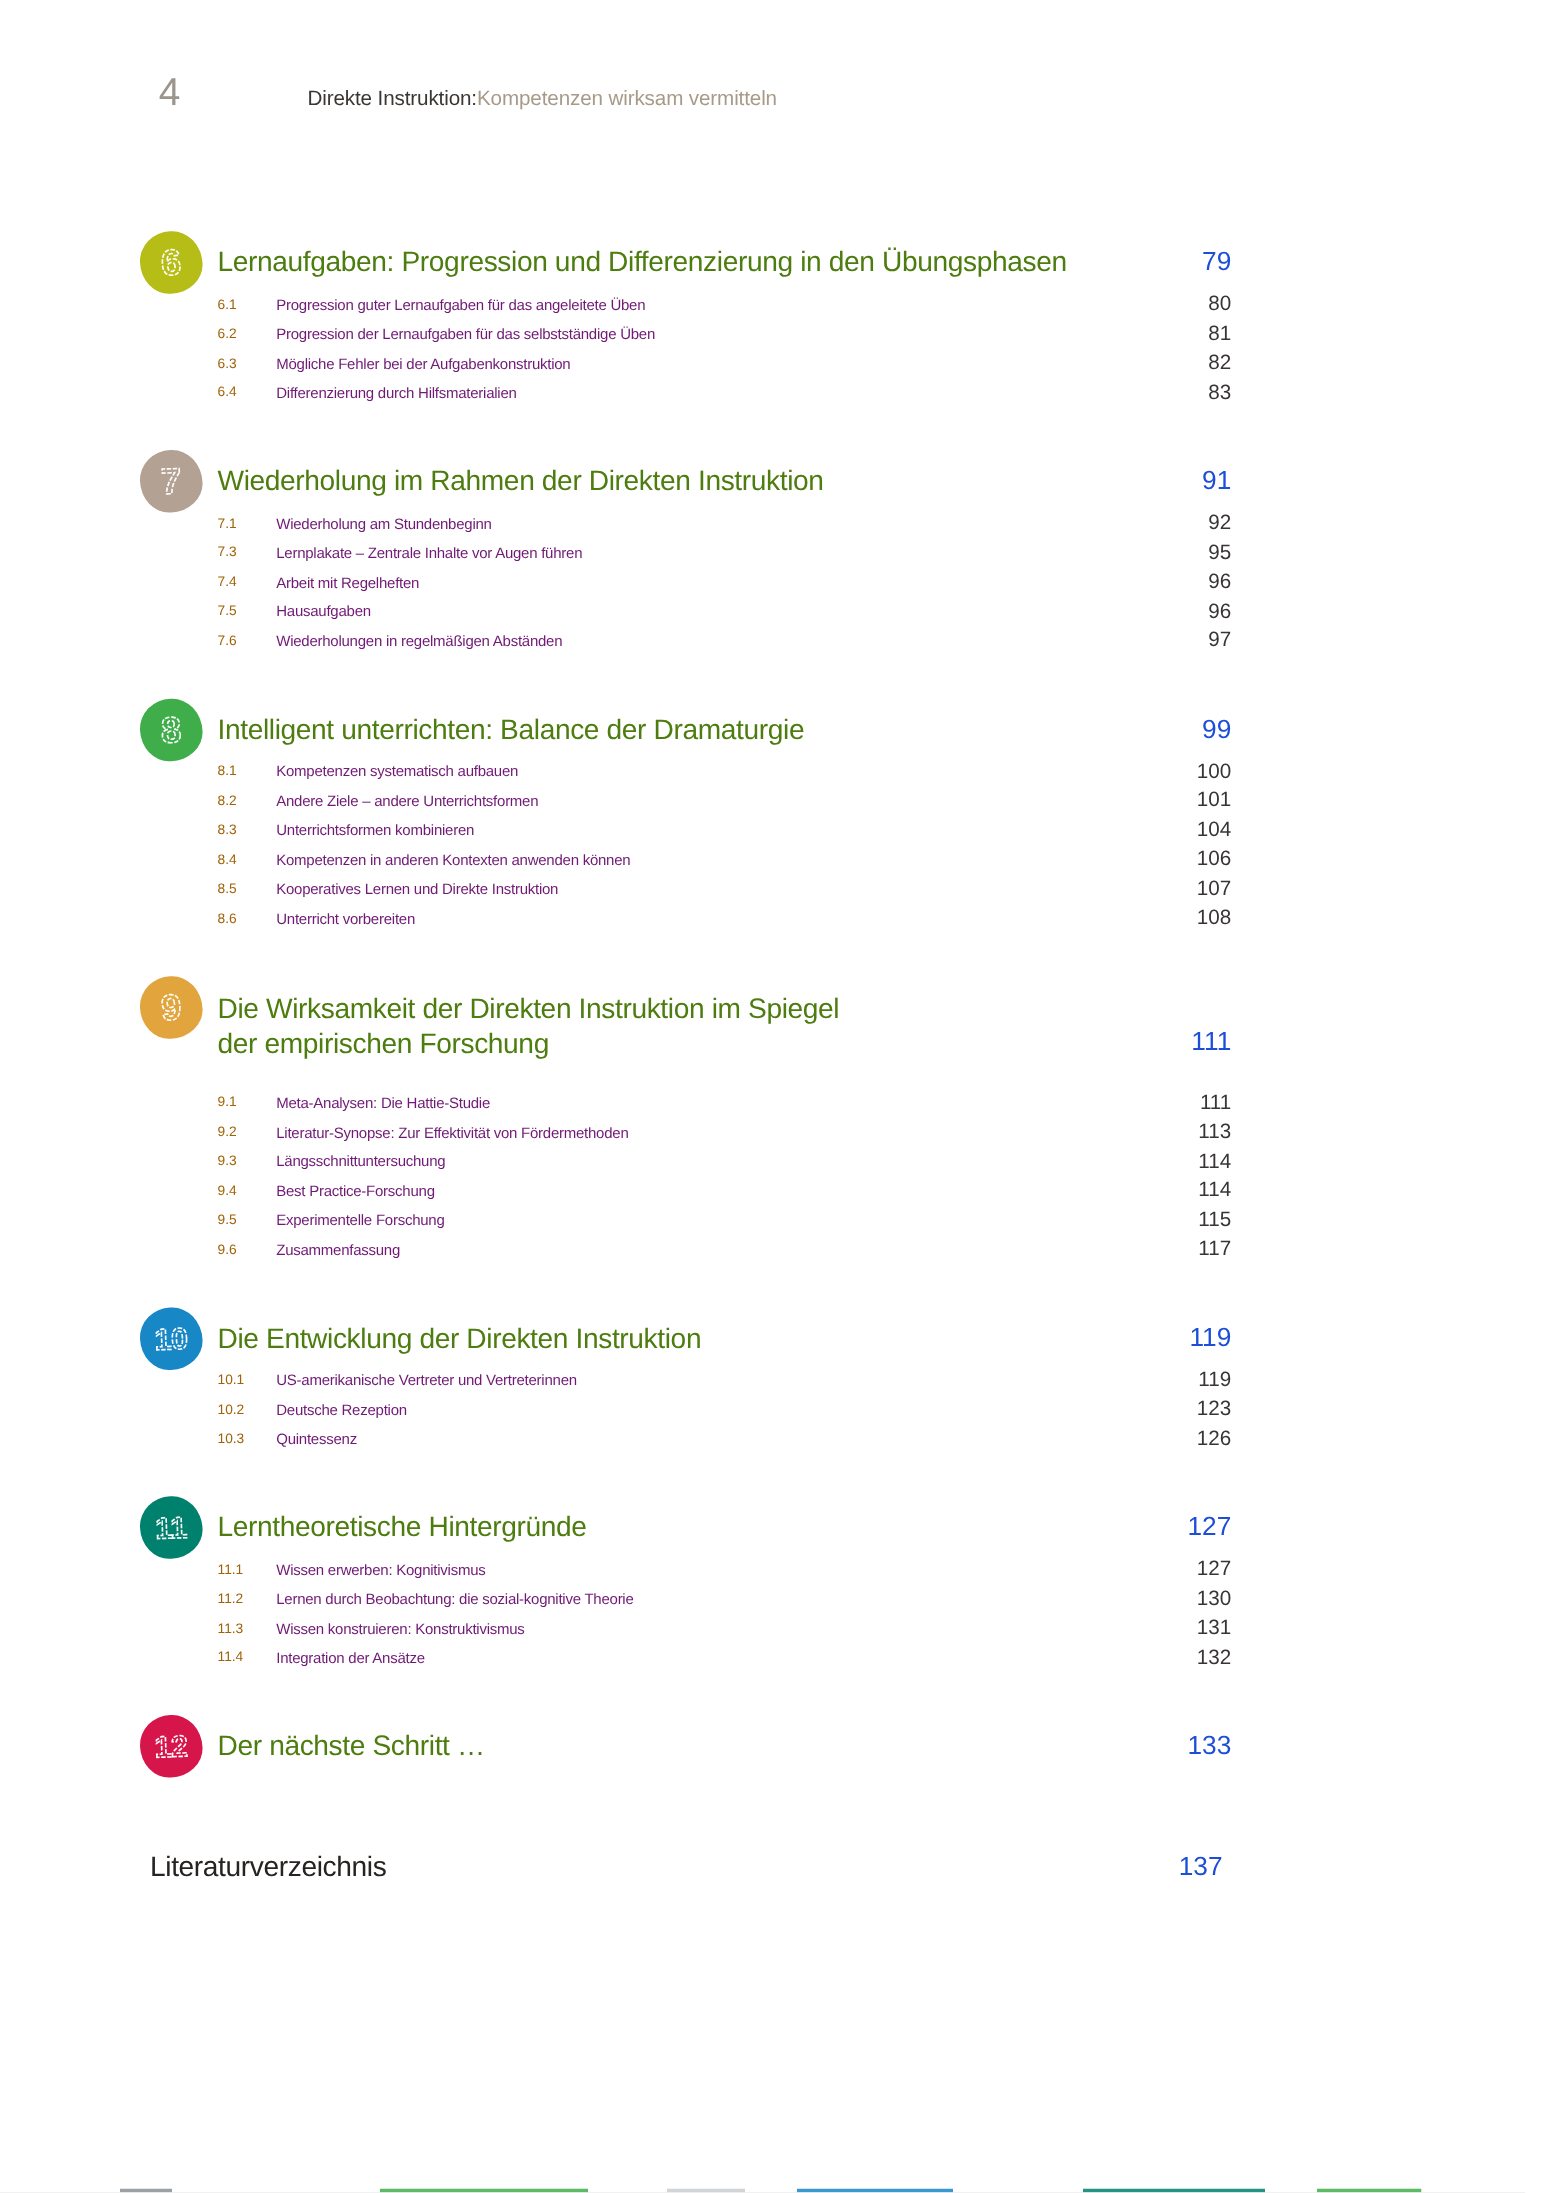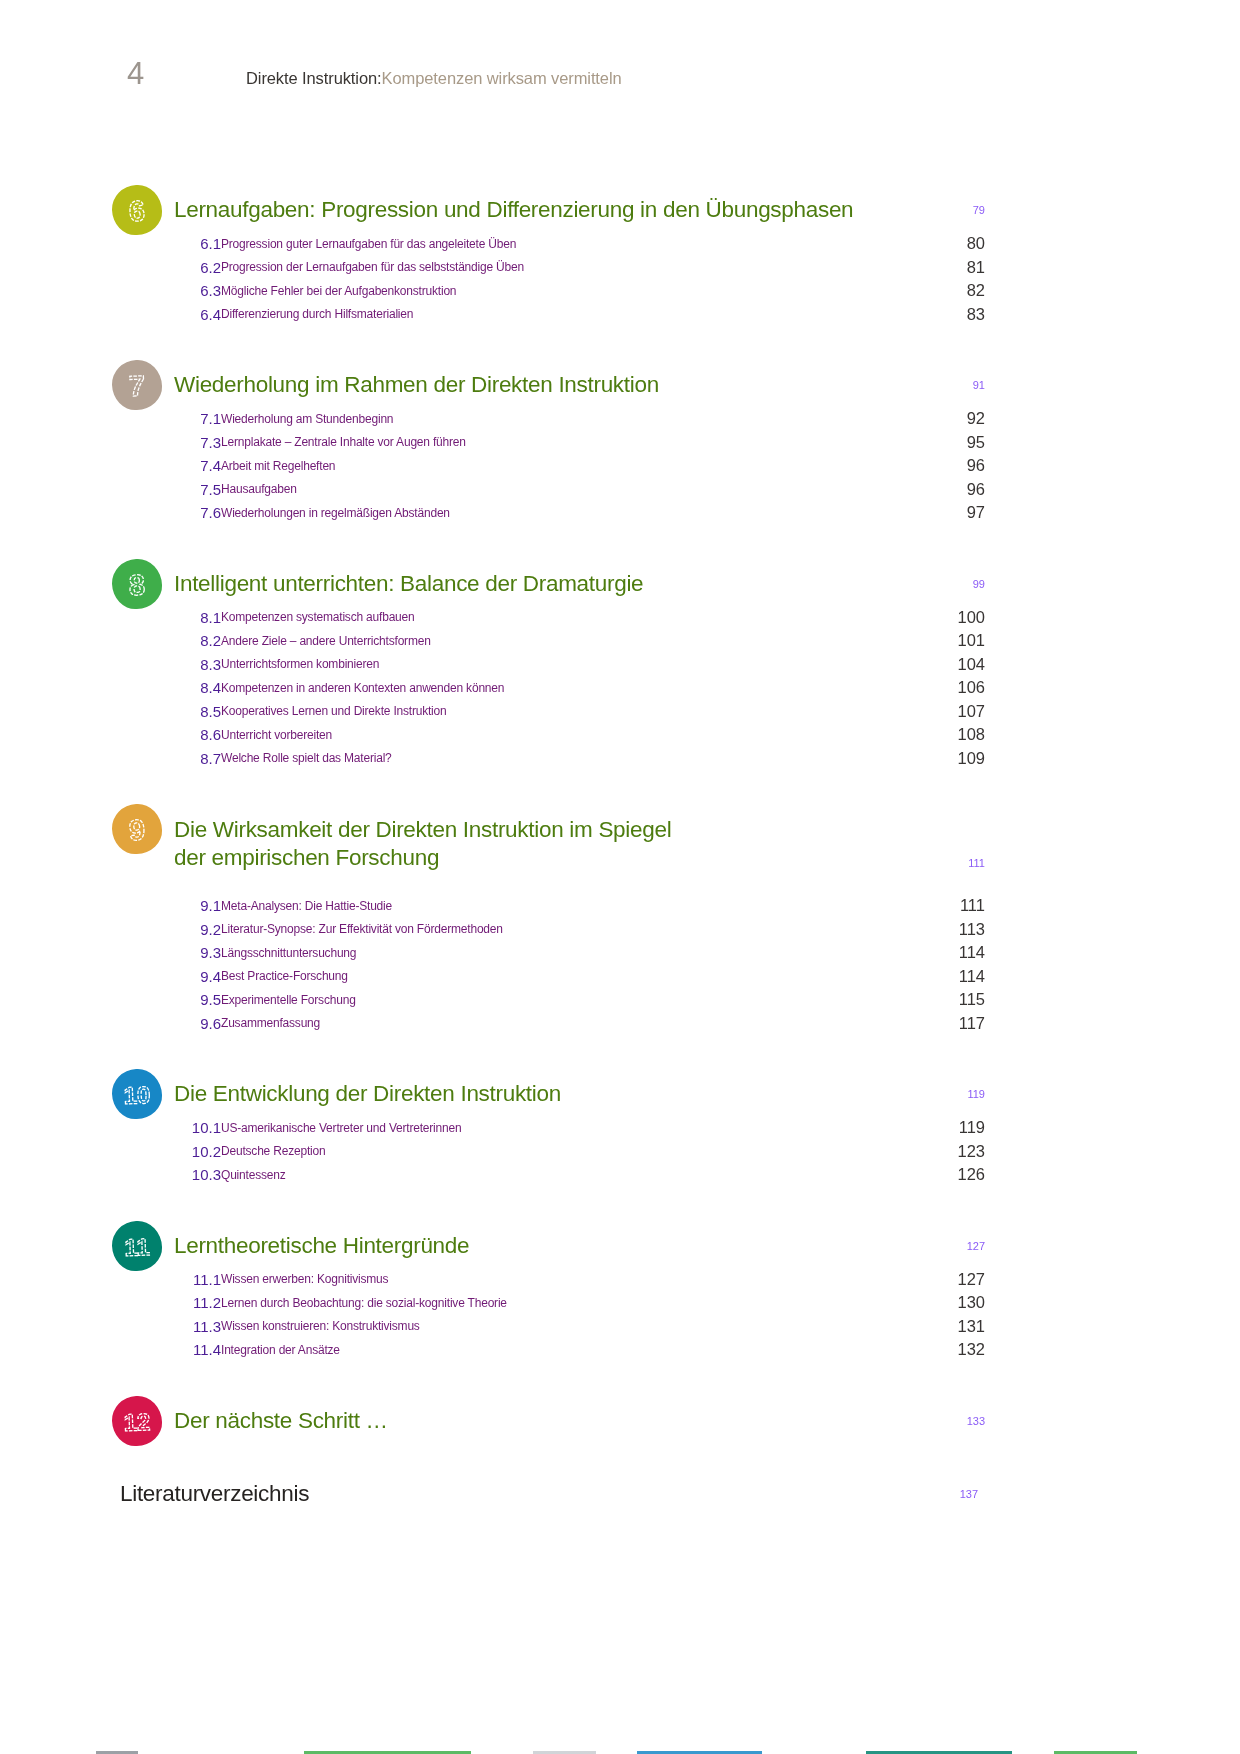--- a/index.html
+++ b/index.html
@@ -35,29 +35,29 @@
     display:flex; align-items:center; justify-content:center;
   }
   .two-line .badge { align-self:flex-start; margin-top:-12px; }
   .badge svg { display:block; }
 
   .chapter-title {
     flex:1; font-size:22.5px; line-height:28px; color:#4d7c0f;
     letter-spacing:-0.3px;
   }
   .page-num {
-    margin-left:auto; padding-left:20px; font-size:11px; color:#8b5cf6;
+    margin-left:auto; padding-left:20px; font-size:21px; color:#1d4ed8;
     white-space:nowrap;
   }
   .two-line .page-num { align-self:flex-end; margin-bottom:3px; }
 
   .subs { margin:-3px 0 0 62px; }
   .two-line .subs { margin-top:22px; }
   .sub-row { display:flex; align-items:center; height:23.5px; }
-  .sub-num { width:47px; flex:none; font-size:15px; color:#4c1d95;text-align:right; }
+  .sub-num { width:47px; flex:none; font-size:11px; color:#a16207; }
   .sub-title { font-size:12px; color:#701a75; letter-spacing:-0.2px; }
   .sub-page { margin-left:auto; font-size:16.5px; color:#383534; }
 
   
   .lit-row {
     position:absolute; left:120px; top:1481px; width:858px;
     display:flex; align-items:center;
   }
   .lit-title { font-size:22.5px; letter-spacing:-0.3px; color:#262321; }
 
@@ -191,25 +191,20 @@
           <div class="sub-row">
             <span class="sub-num">8.5</span>
             <span class="sub-title">Kooperatives Lernen und Direkte Instruktion</span>
             <span class="sub-page">107</span>
           </div>
           <div class="sub-row">
             <span class="sub-num">8.6</span>
             <span class="sub-title">Unterricht vorbereiten</span>
             <span class="sub-page">108</span>
           </div>
-          <div class="sub-row">
-            <span class="sub-num">8.7</span>
-            <span class="sub-title">Welche Rolle spielt das Material?</span>
-            <span class="sub-page">109</span>
-          </div>
         </div>
       </section>
       <section class="chapter two-line">
         <div class="chapter-head">
           <span class="badge" style="background: rgb(226, 164, 60);">
             <svg width="50" height="50" viewBox="0 0 50 50">
               <text x="25" y="26" text-anchor="middle" dominant-baseline="central" font-family="Liberation Sans, DejaVu Sans, sans-serif" font-size="29" font-weight="bold" fill="none" stroke="#ffffff" stroke-width="1.25" stroke-dasharray="3.5 1.3">9</text>
             </svg>
           </span>
           <span class="chapter-title"><span>Die Wirksamkeit der Direkten Instruktion im Spiegel</span><br><span>der empirischen Forschung</span></span>

